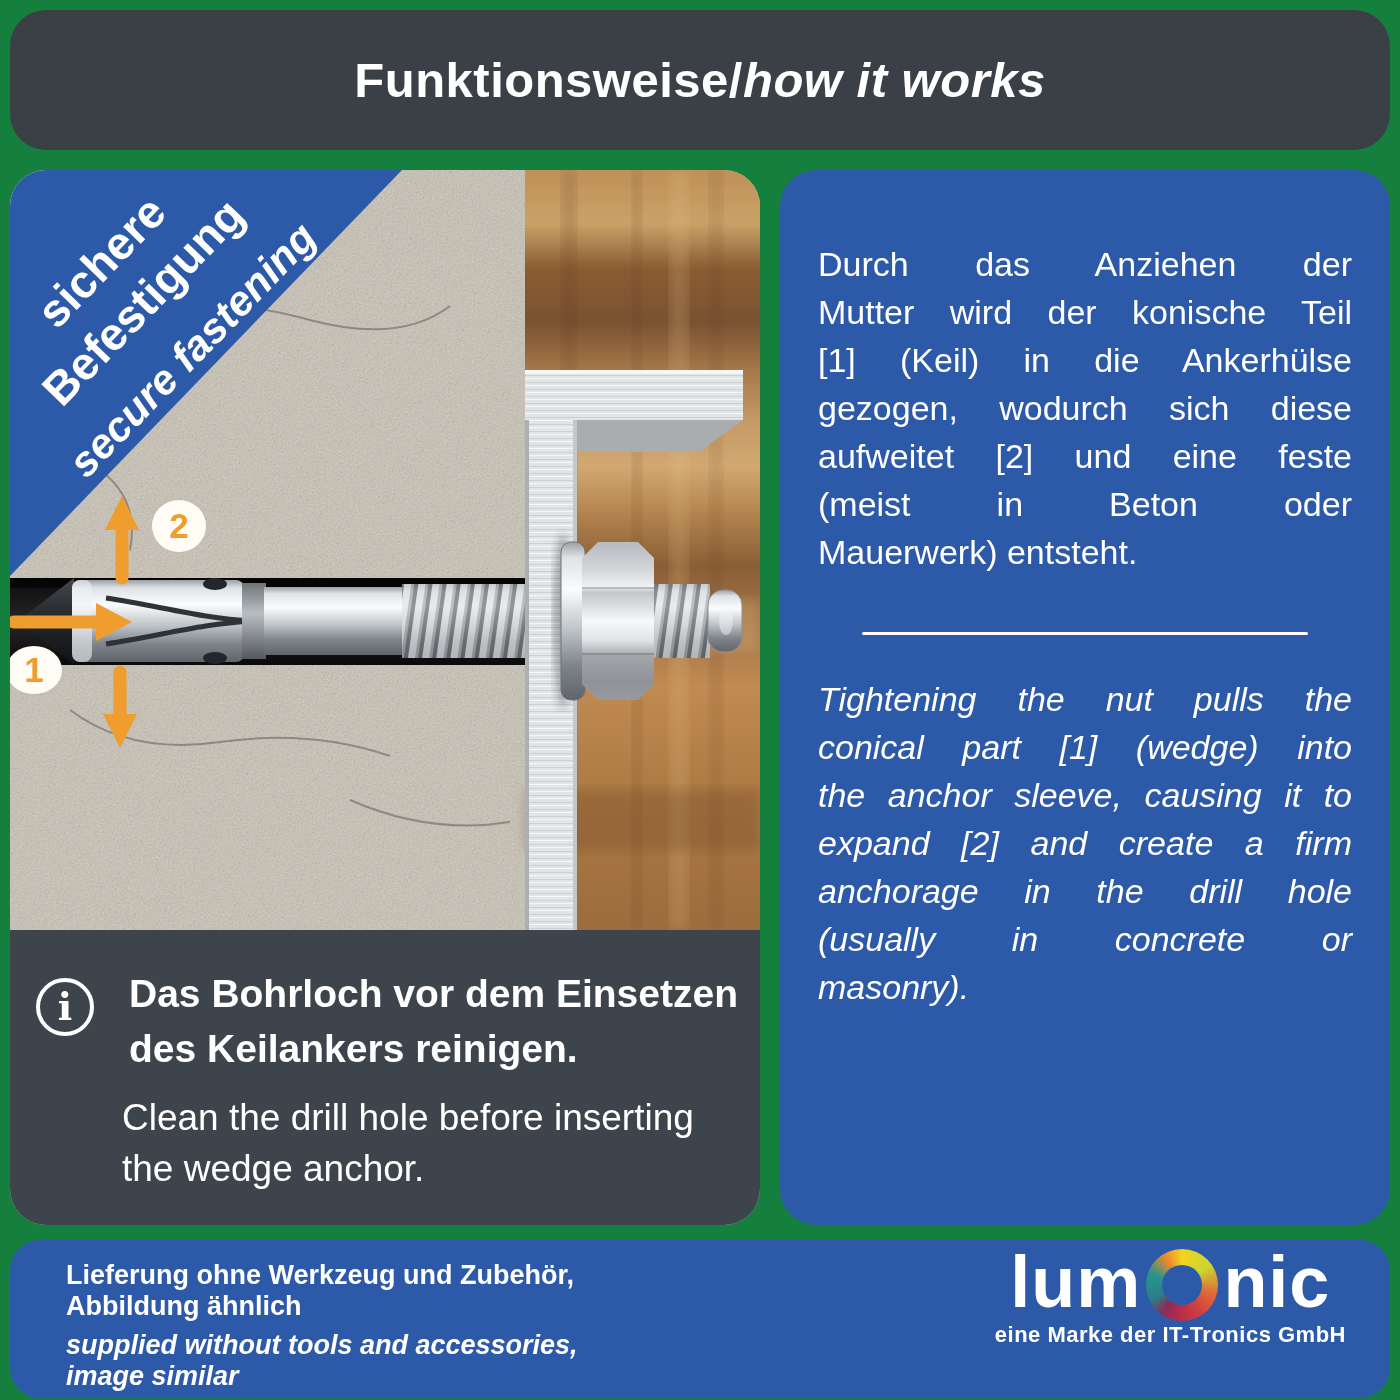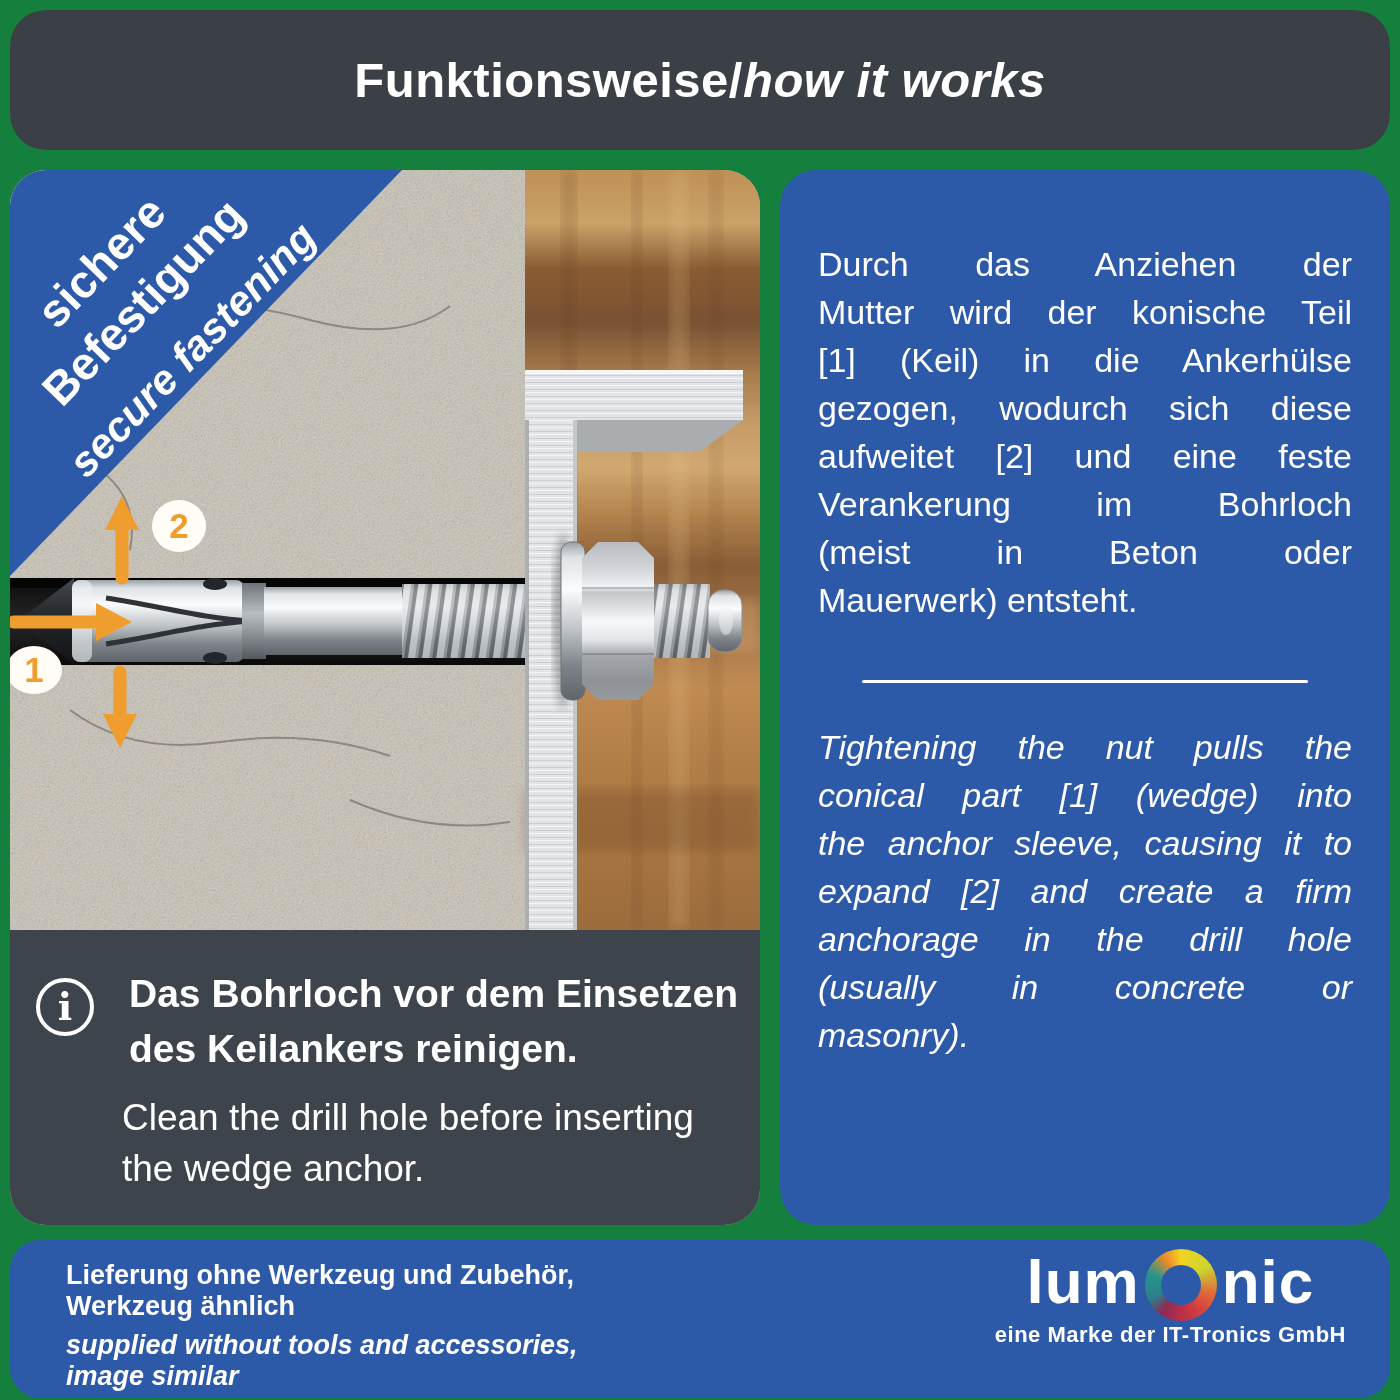--- a/index.html
+++ b/index.html
@@ -53,21 +53,21 @@
   
   .footer { position:absolute; left:10px; top:1240px; width:1380px; height:158px;
             background:#2d5aa8; border-radius:30px; color:#fff; }
   .supply { position:absolute; left:56px; top:20px; }
   .supply div { font-size:27px; line-height:31px; font-weight:bold; white-space:nowrap; }
   .supply .en { font-style:italic; }
   .supply .en.first { margin-top:8px; }
 
   .brand { position:absolute; right:44px; top:6px; text-align:center; }
   .logo-row { display:flex; align-items:center; justify-content:center; }
-  .logo-txt { color:#fff; font-size:62px; font-weight:bold; line-height:1; letter-spacing:1px; }
+  .logo-txt { color:#fff; font-size:72px; font-weight:bold; line-height:1; letter-spacing:1px; }
   .ring { width:72px; height:72px; border-radius:50%; margin:0 5px; transform:translateY(3px); position:relative;
           background:conic-gradient(from 0deg,
             #f3d321 0deg, #ccd52f 55deg, #df6b3a 105deg, #d33f40 145deg,
             #b52d4b 185deg, #8c2b56 215deg, #2b7f8a 245deg, #27948c 290deg,
             #ee8b29 330deg, #f3d321 360deg); }
   .ring::after { content:""; position:absolute; inset:16px; background:#2d5aa8; border-radius:50%; }
   .tagline { margin-top:4px; font-size:22px; font-weight:bold; letter-spacing:0.5px; white-space:nowrap; }
 </style>
 </head>
 <body>
@@ -270,40 +270,39 @@
     </div>
   </div>
 
   <div class="right-panel">
     <div class="rp-de">
       <div class="rp-line">Durch das Anziehen der</div>
       <div class="rp-line">Mutter wird der konische Teil</div>
       <div class="rp-line">[1] (Keil) in die Ankerhülse</div>
       <div class="rp-line">gezogen, wodurch sich diese</div>
       <div class="rp-line">aufweitet [2] und eine feste</div>
-      <div class="rp-line">Verankerung im Bohrloch</div>
       <div class="rp-line">(meist in Beton oder</div>
       <div class="rp-line last">Mauerwerk) entsteht.</div>
     </div>
     <div class="divider"></div>
     <div class="rp-en">
       <div class="rp-line">Tightening the nut pulls the</div>
       <div class="rp-line">conical part [1] (wedge) into</div>
       <div class="rp-line">the anchor sleeve, causing it to</div>
       <div class="rp-line">expand [2] and create a firm</div>
       <div class="rp-line">anchorage in the drill hole</div>
       <div class="rp-line">(usually in concrete or</div>
       <div class="rp-line last">masonry).</div>
     </div>
   </div>
 
   <div class="footer">
     <div class="supply">
       <div>Lieferung ohne Werkzeug und Zubehör,</div>
-      <div>Werkzeug ähnlich</div>
+      <div>Abbildung ähnlich</div>
       <div class="en first">supplied without tools and accessories,</div>
       <div class="en">image similar</div>
     </div>
     <div class="brand">
       <div class="logo-row">
         <span class="logo-txt">lum</span>
         <span class="ring"></span>
         <span class="logo-txt">nic</span>
       </div>
       <div class="tagline">eine Marke der IT-Tronics GmbH</div>

